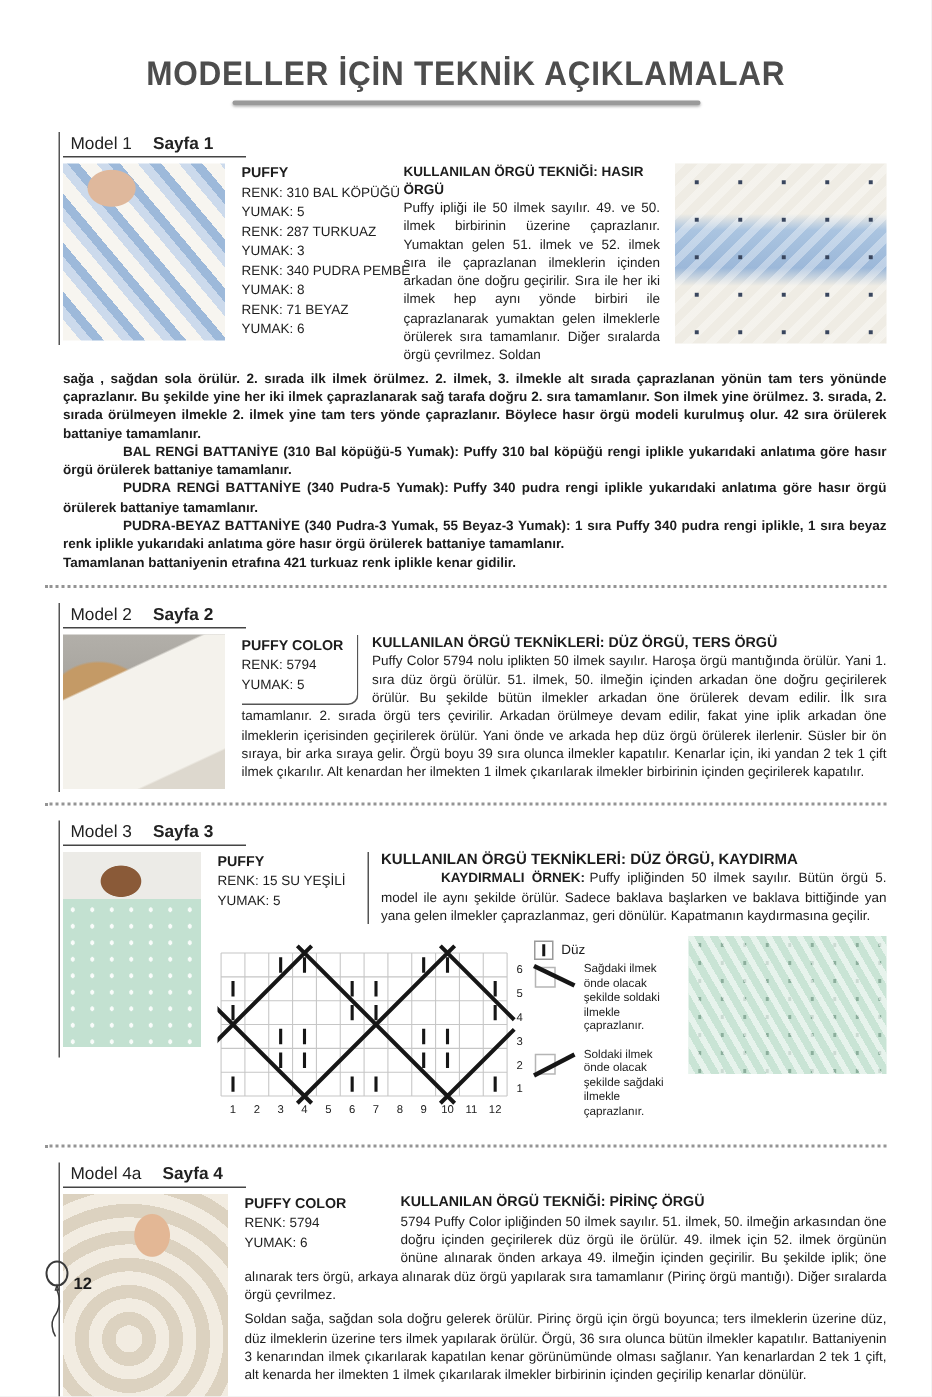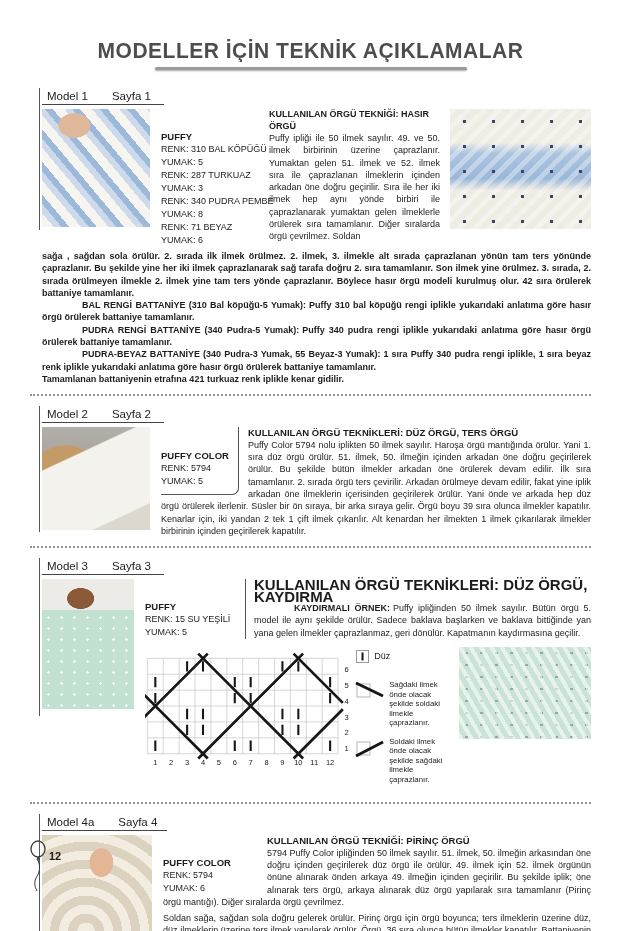--- a/index.html
+++ b/index.html
@@ -19,25 +19,25 @@
     width:312px; height:3px; background:#9a9a9a; margin:5px auto 0 auto;
     box-shadow:0 1px 2px rgba(0,0,0,.35); border-radius:2px;
   }
   
   .section { position:relative; padding-left:12px; }
   .vrule { position:absolute; left:9px; top:2px; width:1px; background:#555; }
   .mheader {
     display:inline-block; min-width:122px; font-size:11.5px; color:#222;
     border-bottom:1px solid #444; padding:1px 10px 2px 5px; margin-bottom:4px;
   }
-  .mheader .sayfa { margin-left:24px; }
+  .mheader .sayfa { margin-left:14px;font-weight:bold; }
   .row { display:flex; }
   .photo { flex:none; }
   .info { font-size:9px; line-height:13px; white-space:nowrap; }
-  .info .brand { font-weight:bold; font-size:9.5px;margin-top:21px; }
+  .info .brand { font-weight:bold; font-size:9.5px; }
   .tech-title { font-weight:bold; font-size:9px; line-height:11.5px; }
   .body-text { font-size:9px; line-height:12.3px; text-align:justify; }
   .body-text b { margin-right:3px;margin-left:40px; }
   .divider { border-top:2px dotted #949494; margin:9px 0 8px 0; height:0; }
   .clearfix::after { content:""; display:block; clear:both; }
   .infobox {
     border-right:1.5px solid #555; border-bottom:1.5px solid #555;
     border-bottom-right-radius:7px; padding:1px 9px 6px 0; margin-right:9px;
   }
   .lborder { border-left:1px solid #555; padding-left:8px; }
@@ -172,21 +172,21 @@
     </div>
     <div class="clearfix">
       <div class="photo photo3" style="float:left;"></div>
       <div class="row">
         <div class="info" style="width:100px; flex:none;">
           <div class="brand">PUFFY</div>
           <div>RENK: 15 SU YEŞİLİ</div>
           <div>YUMAK: 5</div>
         </div>
         <div class="lborder">
-          <div class="tech-title" style="font-size:15px;">KULLANILAN ÖRGÜ TEKNİKLERİ: DÜZ ÖRGÜ, KAYDIRMA</div>
+          <div class="tech-title" style="font-size:10px;">KULLANILAN ÖRGÜ TEKNİKLERİ: DÜZ ÖRGÜ, KAYDIRMA</div>
           <div class="body-text"><b>KAYDIRMALI ÖRNEK:</b><span>Puffy ipliğinden 50 ilmek sayılır. Bütün örgü 5. model ile aynı şekilde örülür. Sadece baklava başlarken ve baklava bittiğinde yan yana gelen ilmekler çaprazlanmaz, geri dönülür. Kapatmanın kaydırmasına geçilir.</span></div>
         </div>
       </div>
       <div class="chart-row">
 
         <svg width="234" height="126" viewBox="0 0 262 142">
           <g transform="translate(3,6)">
             <path d="M0 0V120 M20 0V120 M40 0V120 M60 0V120 M80 0V120 M100 0V120 M120 0V120 M140 0V120 M160 0V120 M180 0V120 M200 0V120 M220 0V120 M240 0V120 M0 0H240 M0 20H240 M0 40H240 M0 60H240 M0 80H240 M0 100H240 M0 120H240" stroke="#c6c6c6" stroke-width="0.9" fill="none"></path>
             <path d="M-6 76 L76 -6 M64 126 L196 -6 M184 126 L246 64 M-6 44 L76 126 M64 -6 L196 126 M184 -6 L246 56" stroke="#161616" stroke-width="3.4" fill="none"></path>
             <path d="M50 3.5V16.5 M70 3.5V16.5 M170 3.5V16.5 M190 3.5V16.5
@@ -214,21 +214,21 @@
               <text x="248" y="97">2</text>
               <text x="248" y="77">3</text>
               <text x="248" y="57">4</text>
               <text x="248" y="37">5</text>
               <text x="248" y="17">6</text>
             </g>
           </g>
         </svg>
 
         <div class="legend">
-          <div class="legend-item" style="align-items:center; margin-bottom:16px;">
+          <div class="legend-item" style="align-items:center; margin-bottom:0;">
             <svg width="15" height="15" viewBox="0 0 15 15">
               <rect x="1.5" y="1.5" width="12" height="12" fill="none" stroke="#9a9a9a" stroke-width="1"></rect>
               <line x1="7.5" y1="3.5" x2="7.5" y2="11.5" stroke="#161616" stroke-width="2"></line>
             </svg>
             <span style="font-size:9px;">Düz</span>
           </div>
           <div class="legend-item">
             <svg width="30" height="22" viewBox="0 0 30 22">
               <rect x="2" y="4" width="13" height="13" fill="none" stroke="#b5b5b5" stroke-width="1"></rect>
               <line x1="1" y1="3" x2="28" y2="16" stroke="#161616" stroke-width="3"></line>

